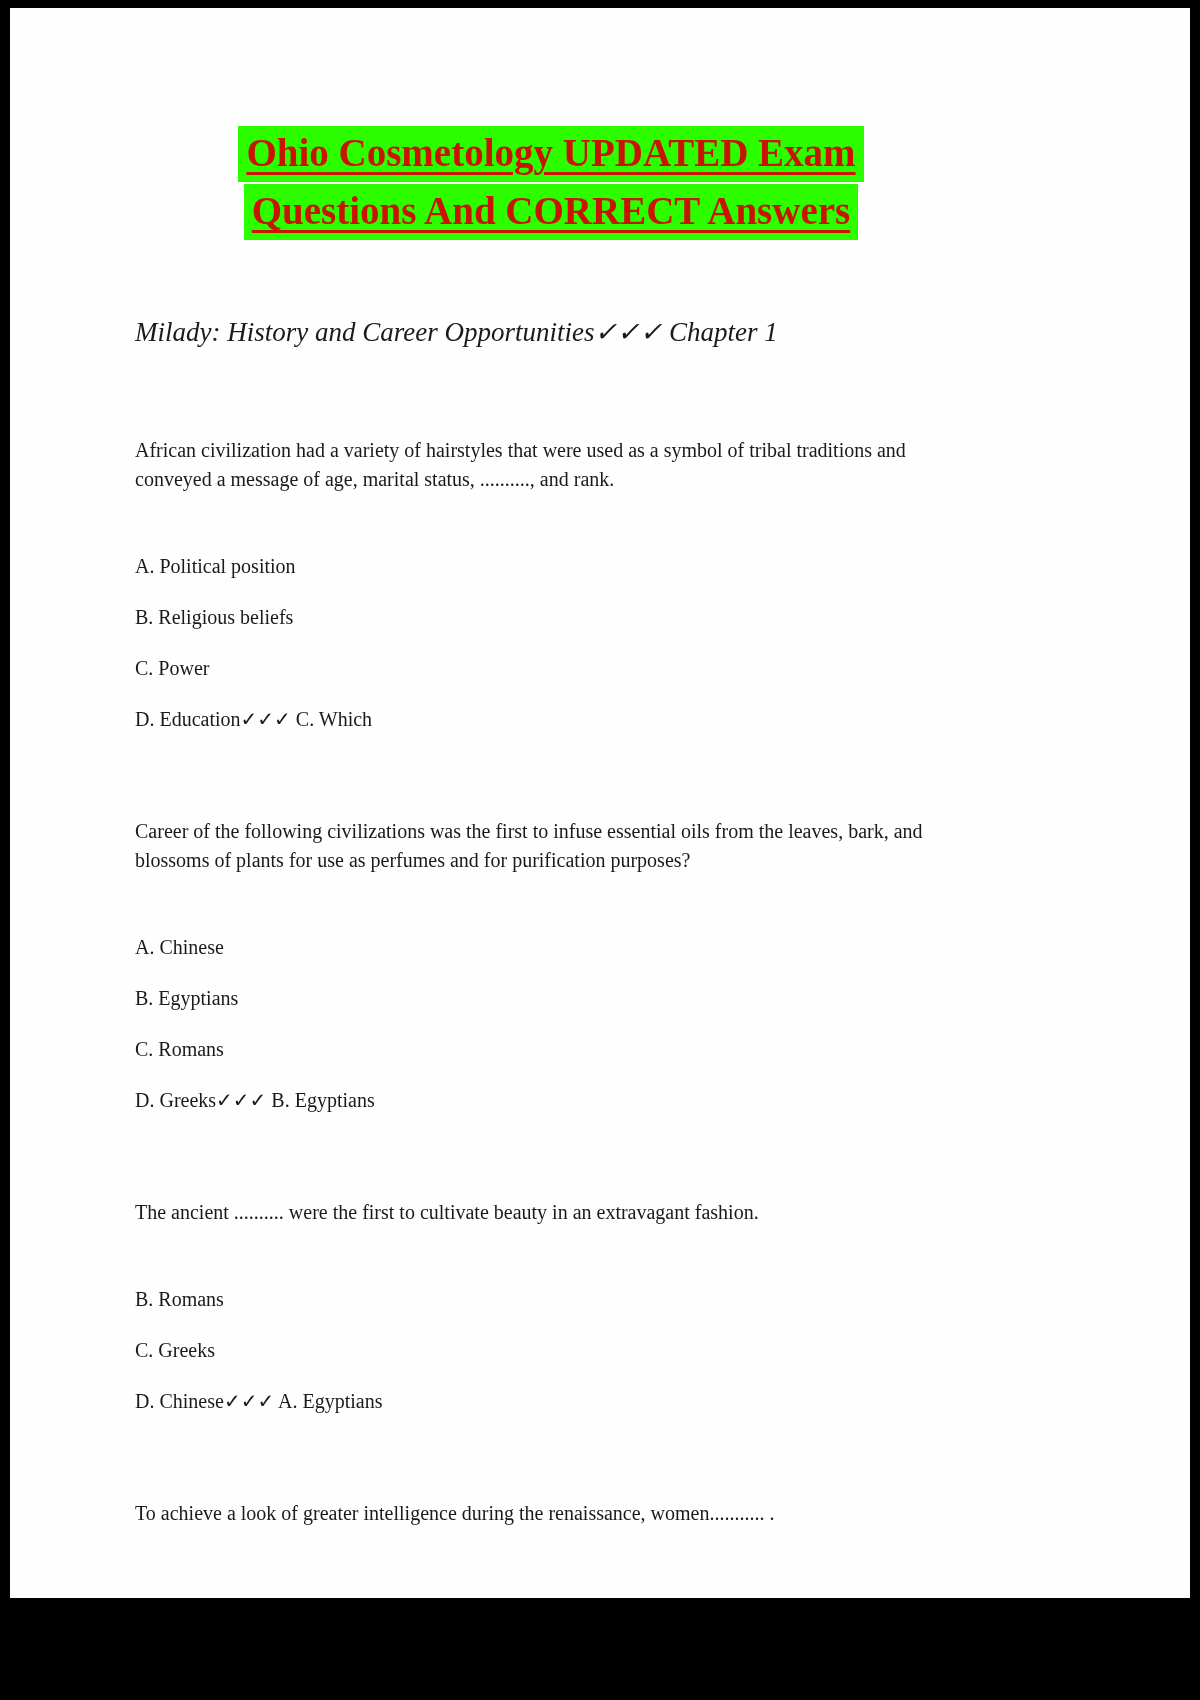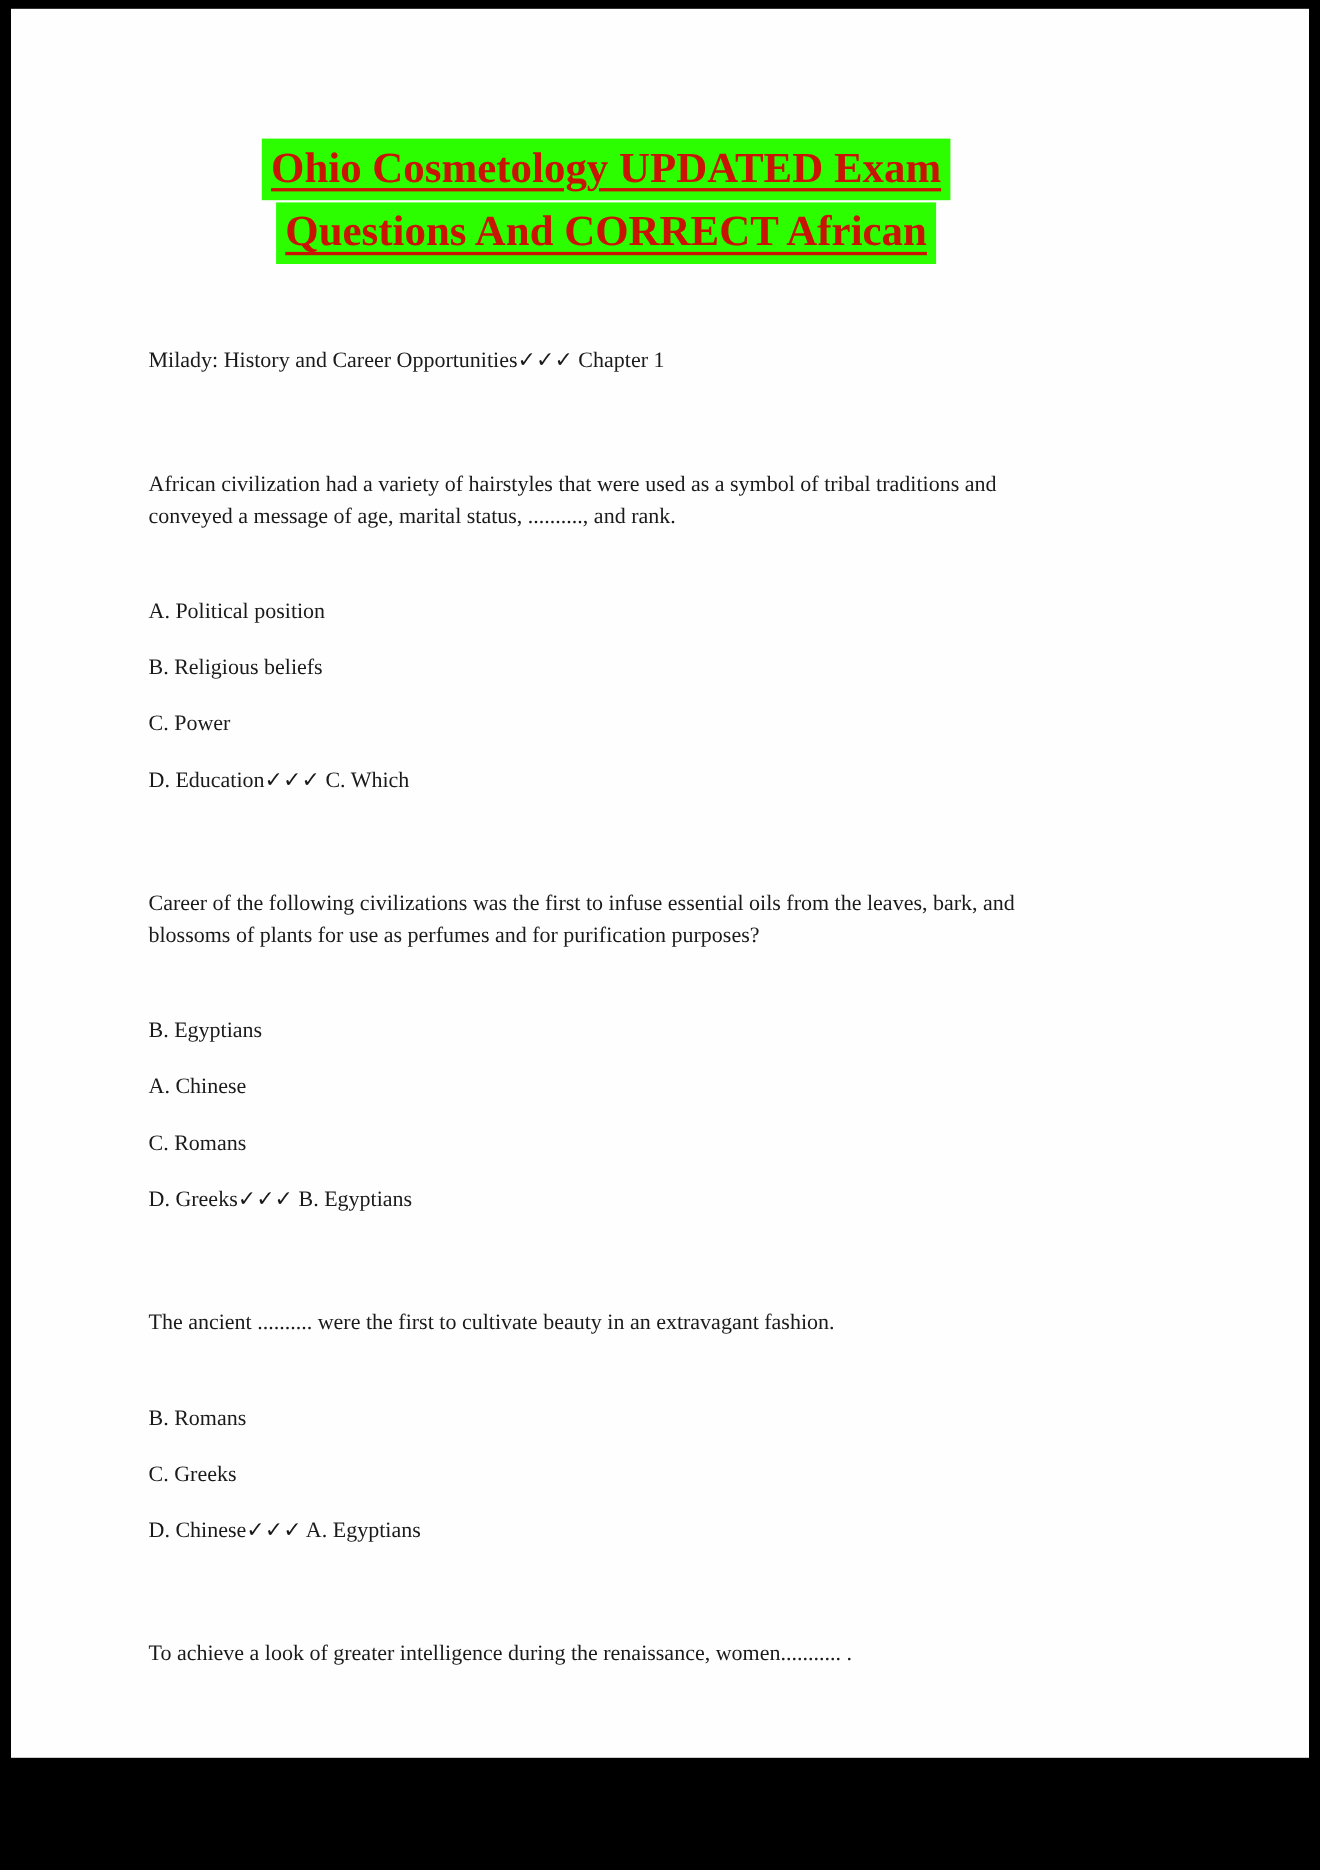--- a/index.html
+++ b/index.html
@@ -48,22 +48,23 @@
     color: var(--title-color);
     text-decoration: underline;
     text-decoration-color: var(--title-color);
     text-decoration-thickness: 3px;
     text-underline-offset: 6px;
     padding: 7px 8px 10px 8px;
     margin-bottom: 2px;
   }
   .subtitle {
     margin: 72px 0 0 0;
-    font-size: 20px;
+    font-size: 27px;
     line-height: 1.4;
+    font-style: italic;
   }
   .question { margin: 0; }
   .q-text {
     margin: 84px 0 0 0;
     font-size: 20px;
     line-height: 1.45;
   }
   .option {
     margin: 23px 0 0 0;
     font-size: 20px;
@@ -74,37 +75,37 @@
   }
 </style>
 </head>
 <body>
 
 <div class="page">
   <div class="content">
 
     <h1 class="doc-title">
       <span class="title-line">Ohio Cosmetology UPDATED Exam</span><br>
-      <span class="title-line">Questions And CORRECT African</span>
+      <span class="title-line">Questions And CORRECT Answers</span>
     </h1>
 
     <p class="subtitle">Milady: History and Career Opportunities✓✓✓  Chapter 1</p>
 
     <div id="questions">
         <div class="question">
           <p class="q-text">African civilization had a variety of hairstyles that were used as a symbol of tribal traditions and conveyed a message of age, marital status, .........., and rank.</p>
           <p class="option">A. Political position</p>
           <p class="option">B. Religious beliefs</p>
           <p class="option">C. Power</p>
           <p class="option">D. Education✓✓✓  C. Which</p>
         </div>
         <div class="question">
           <p class="q-text">Career of the following civilizations was the first to infuse essential oils from the leaves, bark, and blossoms of plants for use as perfumes and for purification purposes?</p>
+          <p class="option">A. Chinese</p>
           <p class="option">B. Egyptians</p>
-          <p class="option">A. Chinese</p>
           <p class="option">C. Romans</p>
           <p class="option">D. Greeks✓✓✓  B. Egyptians</p>
         </div>
         <div class="question">
           <p class="q-text">The ancient .......... were the first to cultivate beauty in an extravagant fashion.</p>
           <p class="option">B. Romans</p>
           <p class="option">C. Greeks</p>
           <p class="option">D. Chinese✓✓✓  A. Egyptians</p>
         </div>
         <div class="question">

